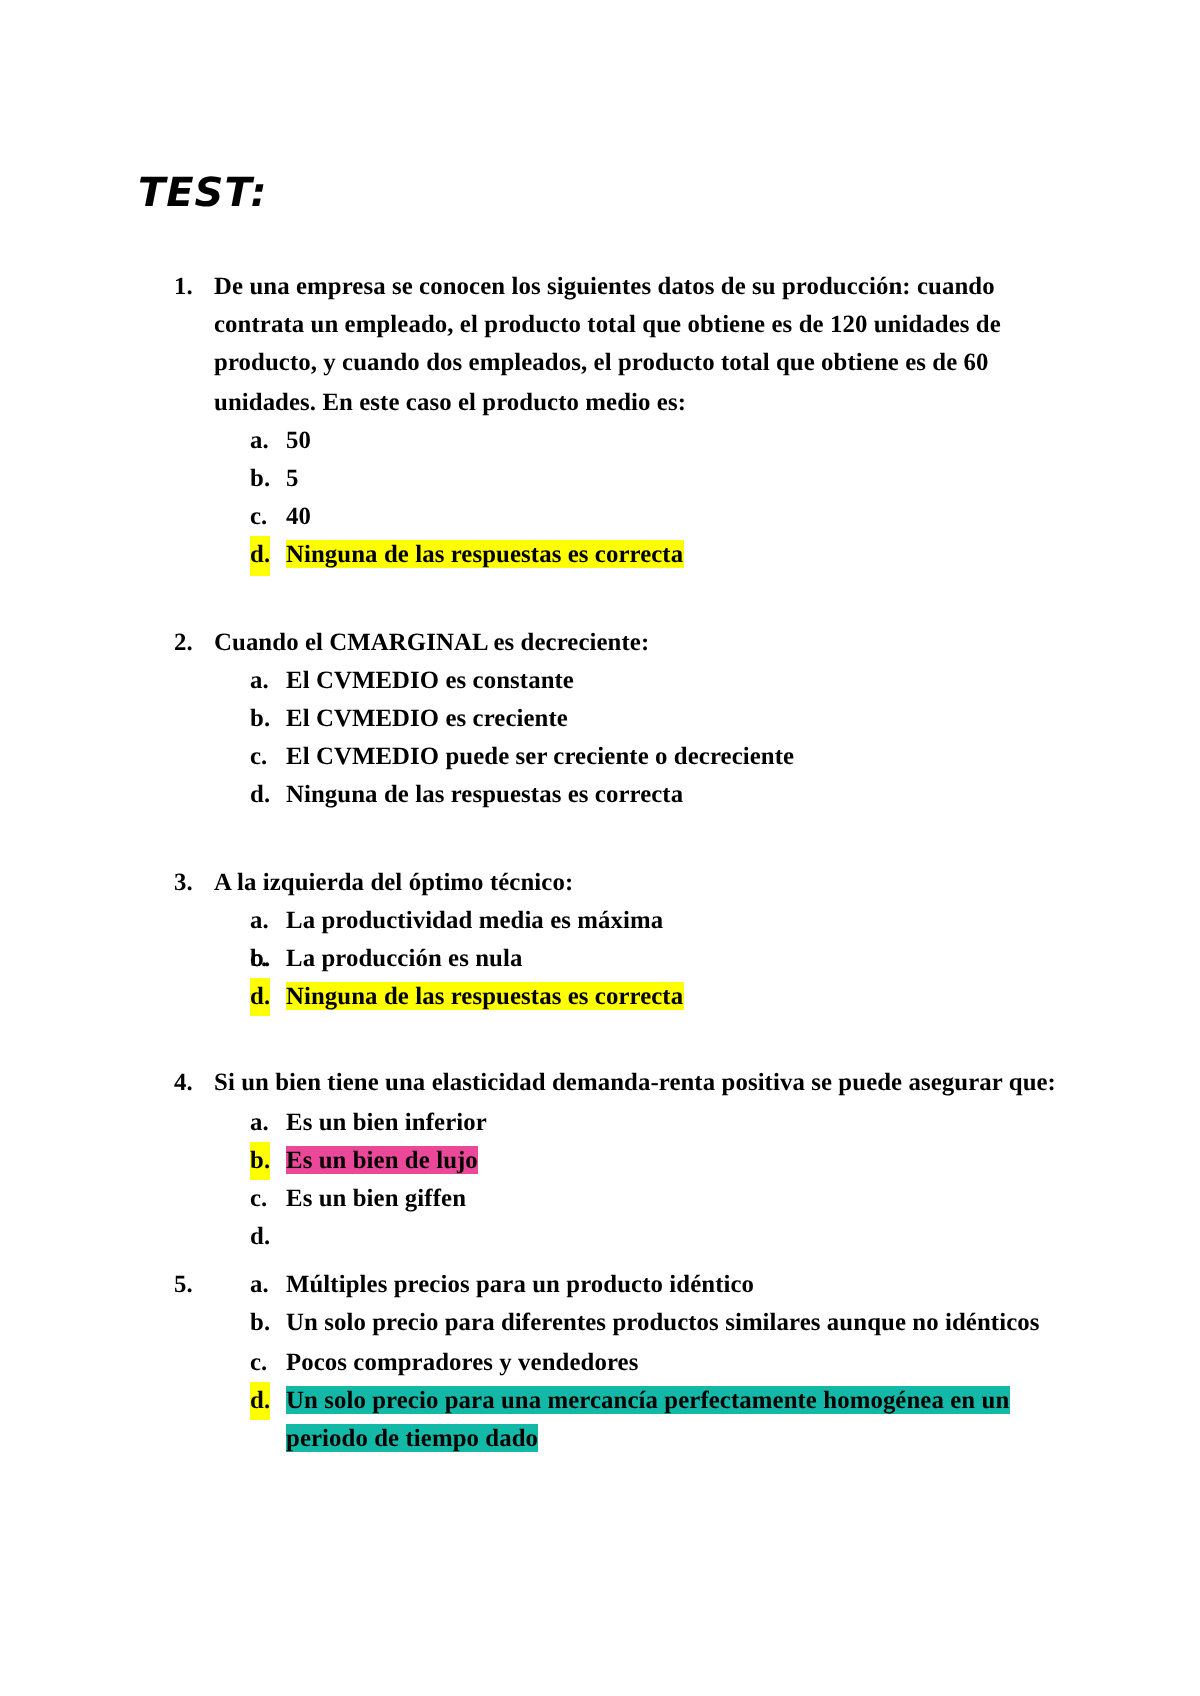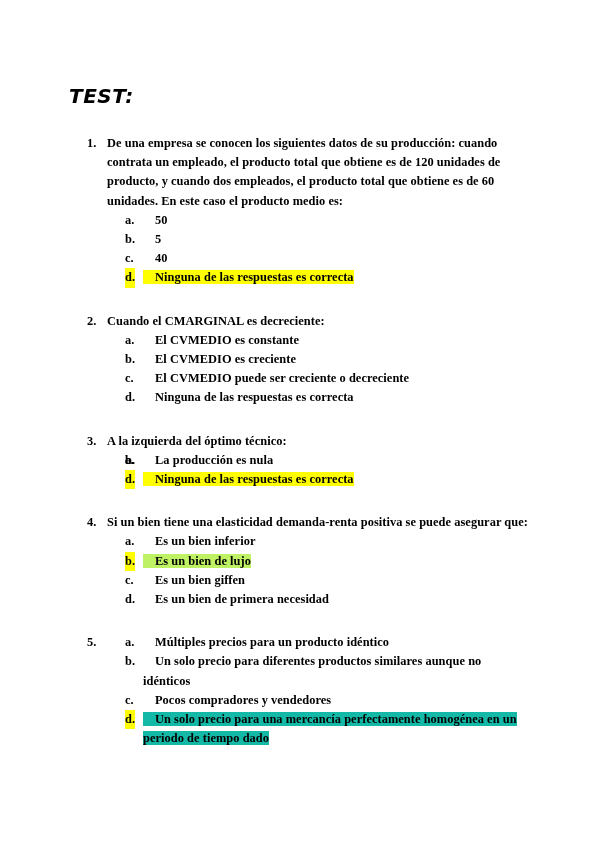--- a/index.html
+++ b/index.html
@@ -77,21 +77,20 @@
     padding-left: 18px;
     letter-spacing: 0.05px;
   }
   .option .opt-letter {
     position: absolute;
     left: 0;
     top: 0;
   }
   .option .opt-text {
     display: inline;
-    margin-left: 12px;
   }
   .option.highlighted .hl-wrap {
     background: #ffff00;
     box-decoration-break: clone;
     -webkit-box-decoration-break: clone;
   }
   .option.highlighted .opt-letter {
     background: #ffff00;
   }
   .spacer-bottom {
@@ -123,34 +122,34 @@
           <li class="option"><span class="opt-letter">a.</span><span class="hl-wrap"><span class="opt-text">El CVMEDIO es constante</span></span></li>
           <li class="option"><span class="opt-letter">b.</span><span class="hl-wrap"><span class="opt-text">El CVMEDIO es creciente</span></span></li>
           <li class="option"><span class="opt-letter">c.</span><span class="hl-wrap"><span class="opt-text">El CVMEDIO puede ser creciente o decreciente</span></span></li>
           <li class="option"><span class="opt-letter">d.</span><span class="hl-wrap"><span class="opt-text">Ninguna de las respuestas es correcta</span></span></li>
         </ul>
       </div>
       <div class="question-block">
         <div class="q-number">3.</div>
         <div class="q-text">A la izquierda del óptimo técnico:</div>
         <ul class="options">
-          <li class="option"><span class="opt-letter">a.</span></li>
+          <li class="option"><span class="opt-letter">a.</span><span class="hl-wrap"><span class="opt-text">La productividad media es máxima</span></span></li>
           <li class="option"><span class="opt-letter">b.</span></li>
           <li class="option"><span class="opt-letter">c.</span><span class="hl-wrap"><span class="opt-text">La producción es nula</span></span></li>
           <li class="option highlighted"><span class="opt-letter" style="background: rgb(255, 255, 0);">d.</span><span class="hl-wrap" style="background: rgb(255, 255, 0);"><span class="opt-text">Ninguna de las respuestas es correcta</span></span></li>
         </ul>
       </div>
       <div class="question-block">
         <div class="q-number">4.</div>
         <div class="q-text">Si un bien tiene una elasticidad demanda-renta positiva se puede asegurar que:</div>
         <ul class="options">
           <li class="option"><span class="opt-letter">a.</span><span class="hl-wrap"><span class="opt-text">Es un bien inferior</span></span></li>
-          <li class="option highlighted"><span class="opt-letter" style="background: rgb(255, 255, 0);">b.</span><span class="hl-wrap" style="background: #bef264;"><span class="opt-text">Es un bien de lujo</span></span></li>
+          <li class="option highlighted"><span class="opt-letter" style="background: rgb(255, 255, 0);">b.</span><span class="hl-wrap" style="background: #ec4899;"><span class="opt-text">Es un bien de lujo</span></span></li>
           <li class="option"><span class="opt-letter">c.</span><span class="hl-wrap"><span class="opt-text">Es un bien giffen</span></span></li>
-          <li class="option"><span class="opt-letter">d.</span><span class="hl-wrap"><span class="opt-text">Es un bien de primera necesidad</span></span></li>
+          <li class="option"><span class="opt-letter">d.</span></li>
         </ul>
       </div>
       <div class="question-block">
         <div class="q-number">5.</div>
         <ul class="options">
           <li class="option"><span class="opt-letter">a.</span><span class="hl-wrap"><span class="opt-text">Múltiples precios para un producto idéntico</span></span></li>
           <li class="option"><span class="opt-letter">b.</span><span class="hl-wrap"><span class="opt-text">Un solo precio para diferentes productos similares aunque no idénticos</span></span></li>
           <li class="option"><span class="opt-letter">c.</span><span class="hl-wrap"><span class="opt-text">Pocos compradores y vendedores</span></span></li>
           <li class="option highlighted"><span class="opt-letter" style="background: rgb(255, 255, 0);">d.</span><span class="hl-wrap" style="background: #14b8a6;"><span class="opt-text">Un solo precio para una mercancía perfectamente homogénea en un periodo de tiempo dado</span></span></li>
         </ul>

